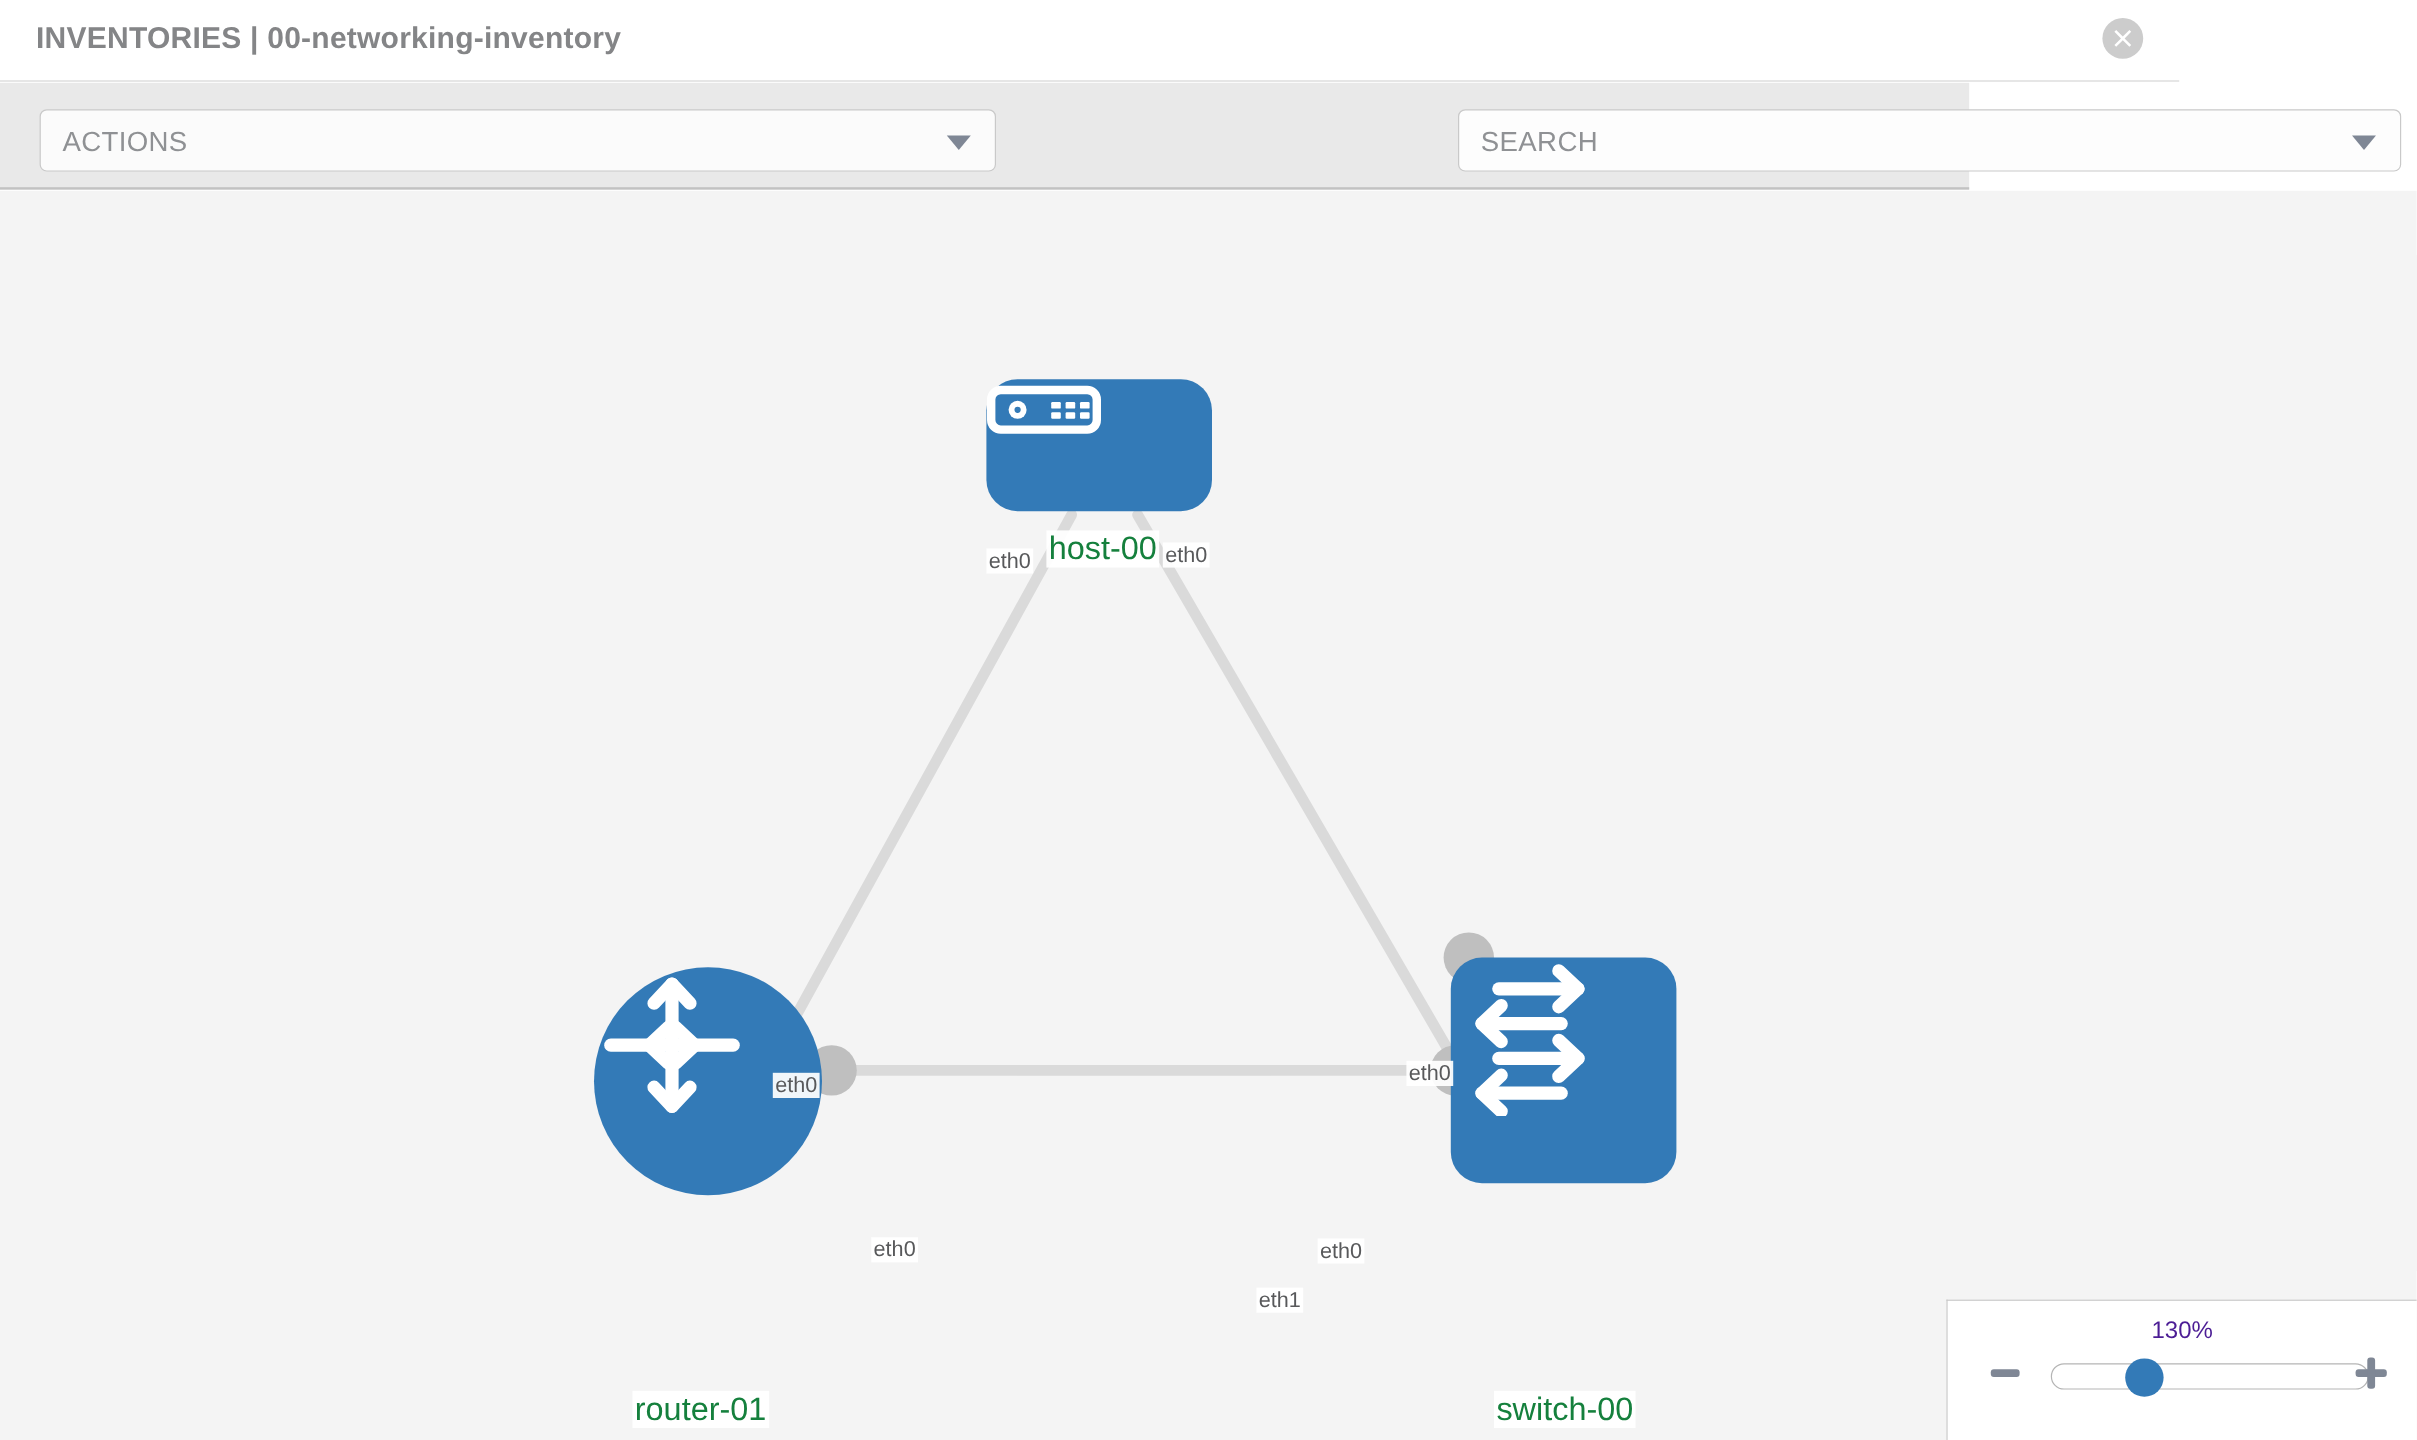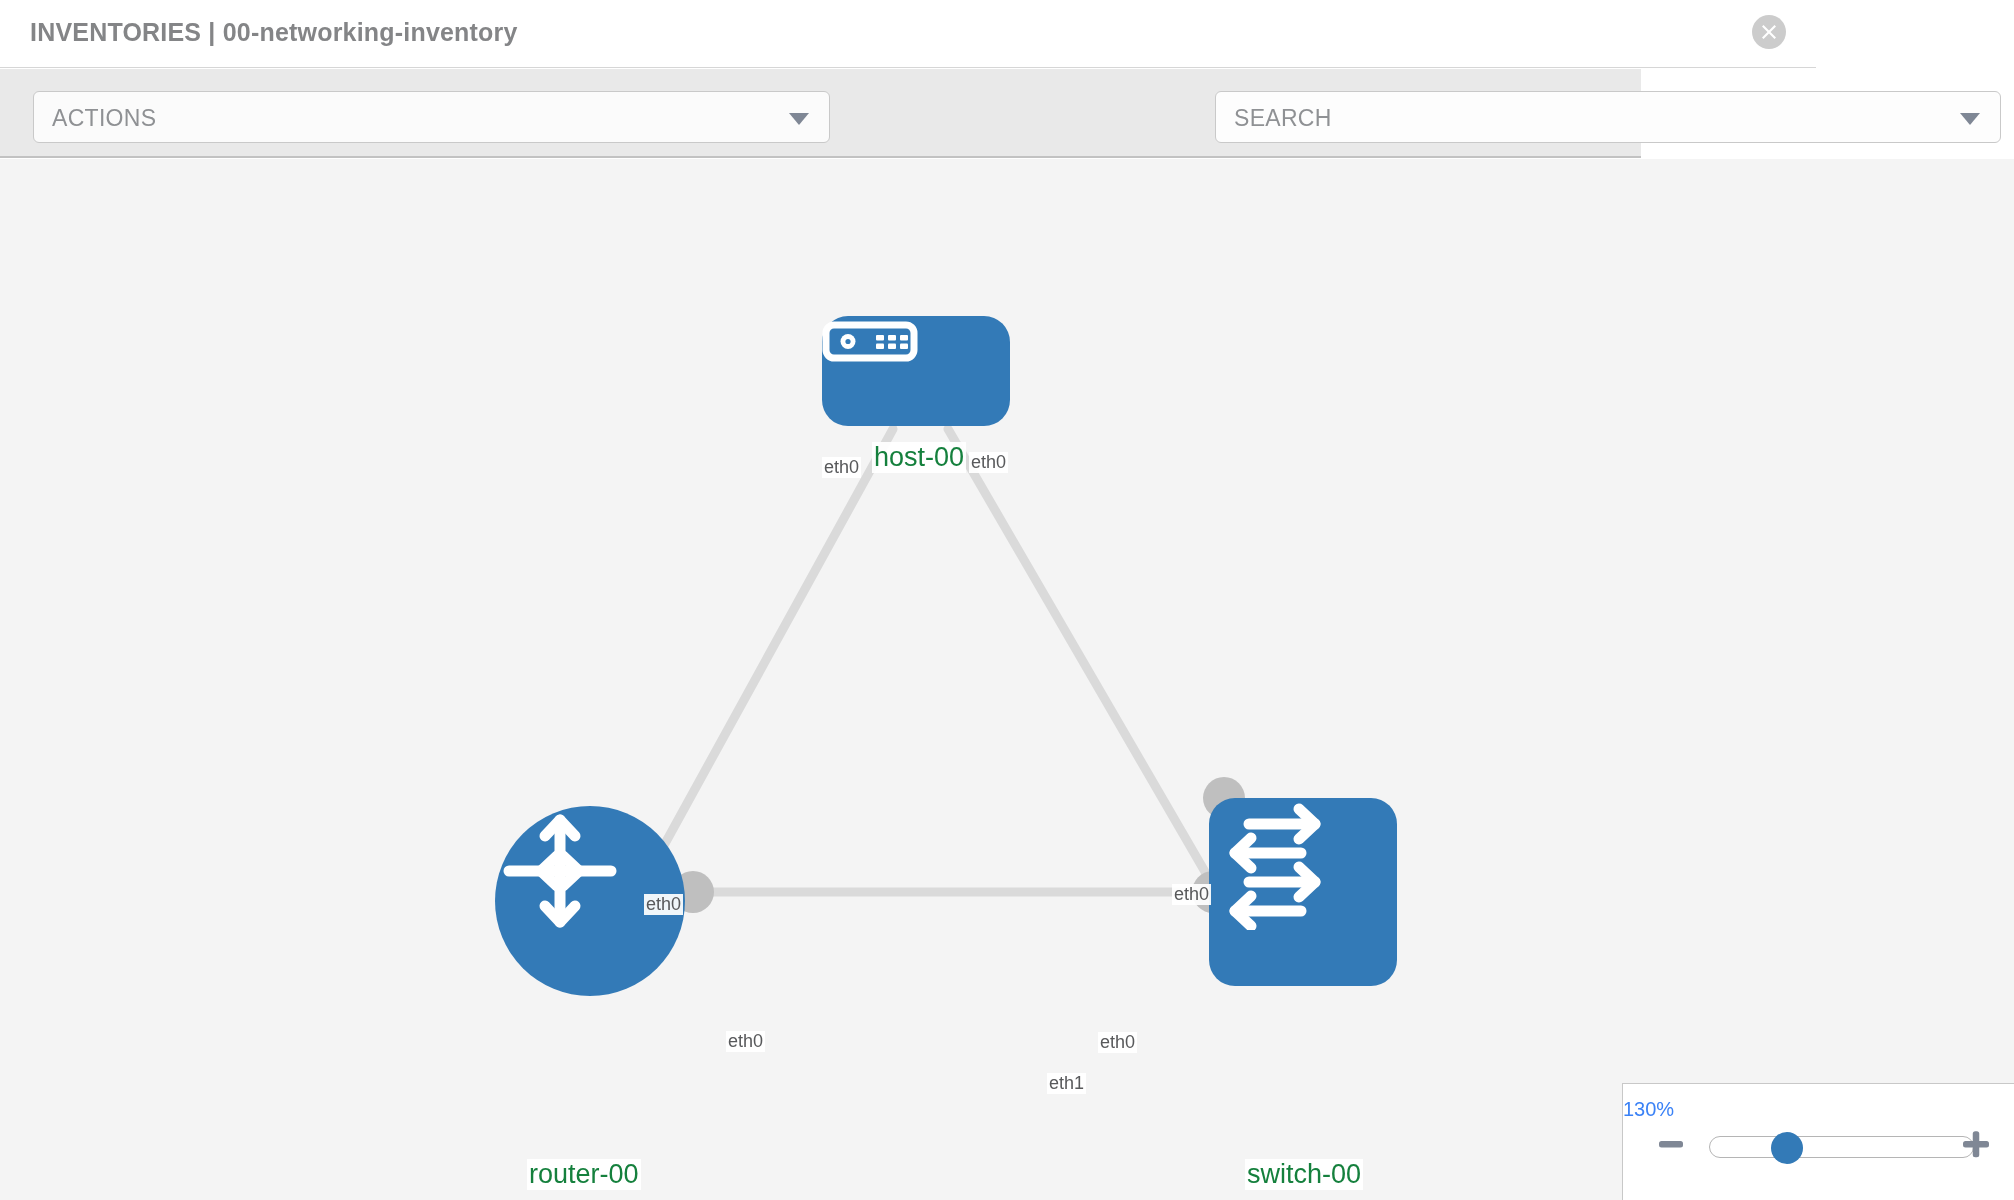--- a/index.html
+++ b/index.html
@@ -194,22 +194,23 @@
     background: #ffffff;
     border: 1px solid #c8c8c8;
     border-right: none;
     border-bottom: none;
     box-sizing: border-box;
   }
   .zoom-value {
     position: absolute;
     left: 0; right: 0;
     top: 14px;
+    text-align: center;
     font-size: 20px;
-    color: #3b82f6;
+    color: #4c1d95;
   }
   .zoom-minus, .zoom-plus {
     position: absolute;
     top: 44px;
     width: 32px;
     height: 32px;
     cursor: pointer;
   }
   .zoom-minus { left: 32px; }
   .zoom-plus  { right: 22px; }
@@ -332,21 +333,21 @@
           <polyline points="42,40 26,55 42,70"></polyline>
           <line x1="40" y1="84" x2="106" y2="84"></line>
           <polyline points="90,69 106,84 90,99"></polyline>
           <line x1="92" y1="113" x2="26" y2="113"></line>
           <polyline points="42,98 26,113 42,128"></polyline>
         </g>
       </svg>
     </div>
 
     <div class="node-label" style="left:872px; top:283px;">host-00</div>
-    <div class="node-label" style="left:527px; top:1000px;">router-00</div>
+    <div class="node-label" style="left:527px; top:1000px;">router-01</div>
     <div class="node-label" style="left:1245px; top:1000px;">switch-00</div>
 
     <div class="edge-label" style="left:822px; top:298px;">eth0</div>
     <div class="edge-label" style="left:969px; top:293px;">eth0</div>
     <div class="edge-label" style="left:644px; top:735px;">eth0</div>
     <div class="edge-label" style="left:1172px; top:725px;">eth0</div>
     <div class="edge-label" style="left:726px; top:872px;">eth0</div>
     <div class="edge-label" style="left:1098px; top:873px;">eth0</div>
     <div class="edge-label" style="left:1047px; top:872px;margin-top:42px;">eth1</div>
   </div>

